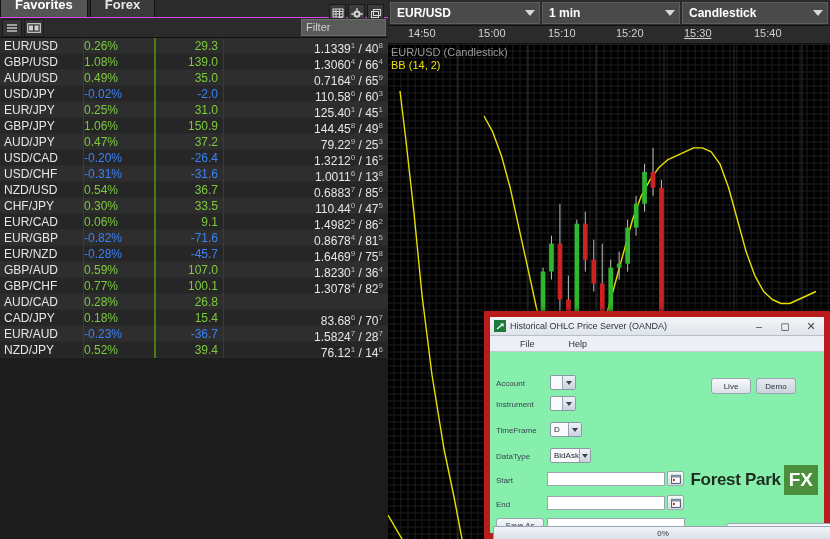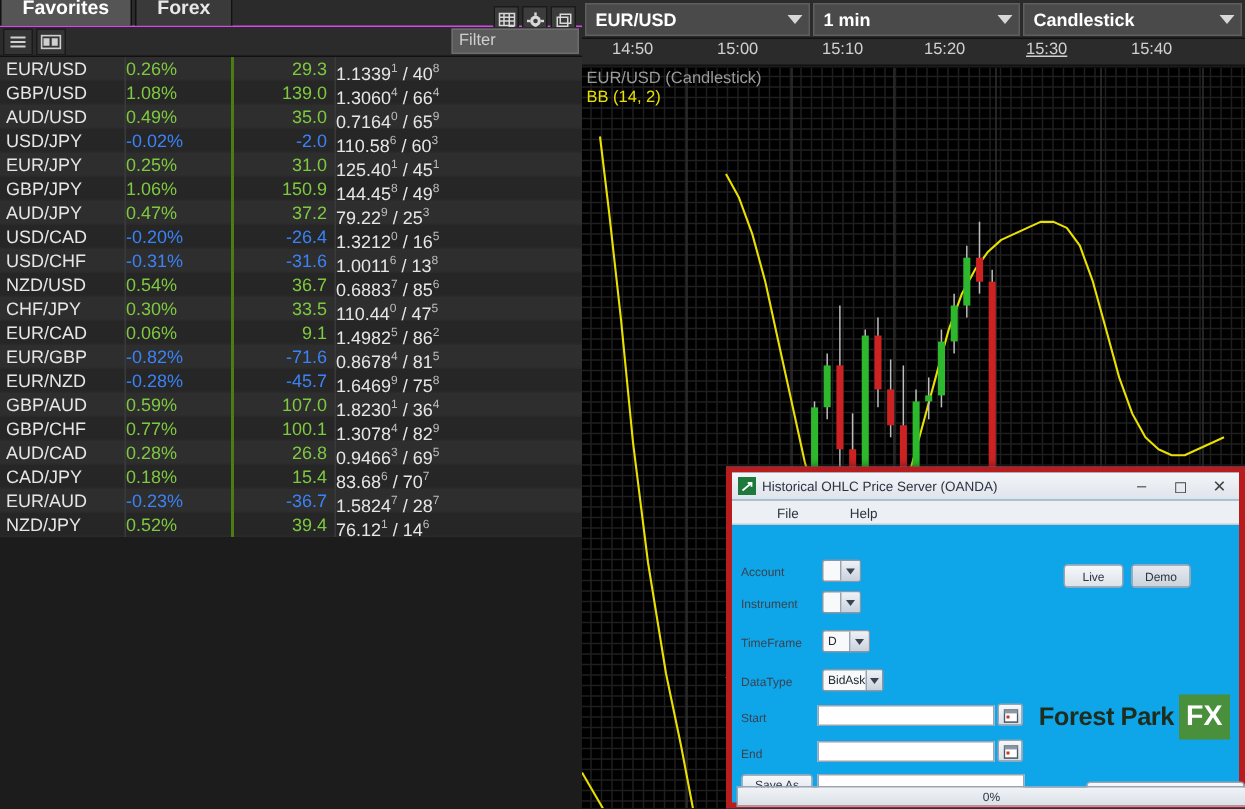--- a/index.html
+++ b/index.html
@@ -35,21 +35,21 @@
   .qrow { display:flex; height:16px; align-items:center; font-size:12px;
     border-bottom:1px solid #2a2a2a; cursor:pointer; }
   .qrow.odd { background:#2e2e2e; }
   .qrow.even { background:#262626; }
   .c-sym { width:84px; padding-left:4px; color:#e6e6e6;
     border-right:1px solid #3a3a3a; height:16px; line-height:16px; }
   .c-pct { width:72px; text-align:left; padding-right:5px;
     border-right:2px solid #4d7c0f; height:16px; line-height:16px; }
   .c-pip { width:68px; text-align:right; padding-right:5px;
     border-right:1px solid #3a3a3a; height:16px; line-height:16px; }
-  .c-price { flex:1; padding-right:5px; color:#e6e6e6;
+  .c-price { flex:1; text-align:right; padding-right:5px; color:#e6e6e6;
     height:16px; line-height:16px; white-space:nowrap; }
   .up { color:#7ec93f; } .down { color:#3b82f6; }
   .c-price sup { font-size:8px; vertical-align:super; color:#bdbdbd; }
 
   
   #chart-panel { position:absolute; left:388px; top:0; width:442px; height:539px;
     background:#1c1c1c; }
   .chart-toolbar { height:26px; background:#2b2b2b; display:flex;
     align-items:center; padding:2px 2px; gap:2px; border-bottom:1px solid #111; }
   .combo { height:22px; background:#4a4a4a; border:1px solid #5e5e5e;
@@ -70,21 +70,21 @@
 
   .plot { position:absolute; left:0; top:45px; width:442px; height:494px;
     background:#000; overflow:hidden; }
   .plot-legend { position:absolute; left:3px; top:1px; font-size:11px;
     color:#9a9a9a; z-index:5; }
   .plot-legend2 { position:absolute; left:3px; top:14px; font-size:11px;
     color:#e8e000; z-index:5; }
 
   
   #dialog { position:absolute; left:484px; top:311px; width:346px; height:228px;
-    background:#0ea5e9; border:4px solid #b91c1c;
+    background:#86efac; border:6px solid #b91c1c;
     box-shadow:0 0 6px rgba(0,0,0,.6); }
   .dlg-title { height:19px; background:linear-gradient(#f3f5f8,#dfe4eb);
     display:flex; align-items:center; padding-left:4px;
     border-bottom:1px solid #b7bfca; }
   .dlg-ico { width:12px; height:12px; background:#1d7a3c; margin-right:4px;
     display:flex; align-items:center; justify-content:center; }
   .dlg-ttext { font-size:9px; color:#2b3440; flex:1; }
   .dlg-btns { display:flex; }
   .dlg-btn { width:26px; height:18px; display:flex; align-items:center;
     justify-content:center; font-size:11px; color:#444; cursor:pointer; }
@@ -287,21 +287,20 @@
         <div class="qrow even">
           <div class="c-sym">GBP/CHF</div>
           <div class="c-pct up">0.77%</div>
           <div class="c-pip up">100.1</div>
           <div class="c-price">1.3078<sup>4</sup> / 82<sup>9</sup></div>
         </div>
         <div class="qrow odd">
           <div class="c-sym">AUD/CAD</div>
           <div class="c-pct up">0.28%</div>
           <div class="c-pip up">26.8</div>
-          <div class="c-price">0.9466<sup>3</sup> / 69<sup>5</sup></div>
         </div>
         <div class="qrow even">
           <div class="c-sym">CAD/JPY</div>
           <div class="c-pct up">0.18%</div>
           <div class="c-pip up">15.4</div>
           <div class="c-price">83.68<sup>6</sup> / 70<sup>7</sup></div>
         </div>
         <div class="qrow odd">
           <div class="c-sym">EUR/AUD</div>
           <div class="c-pct down">-0.23%</div>

